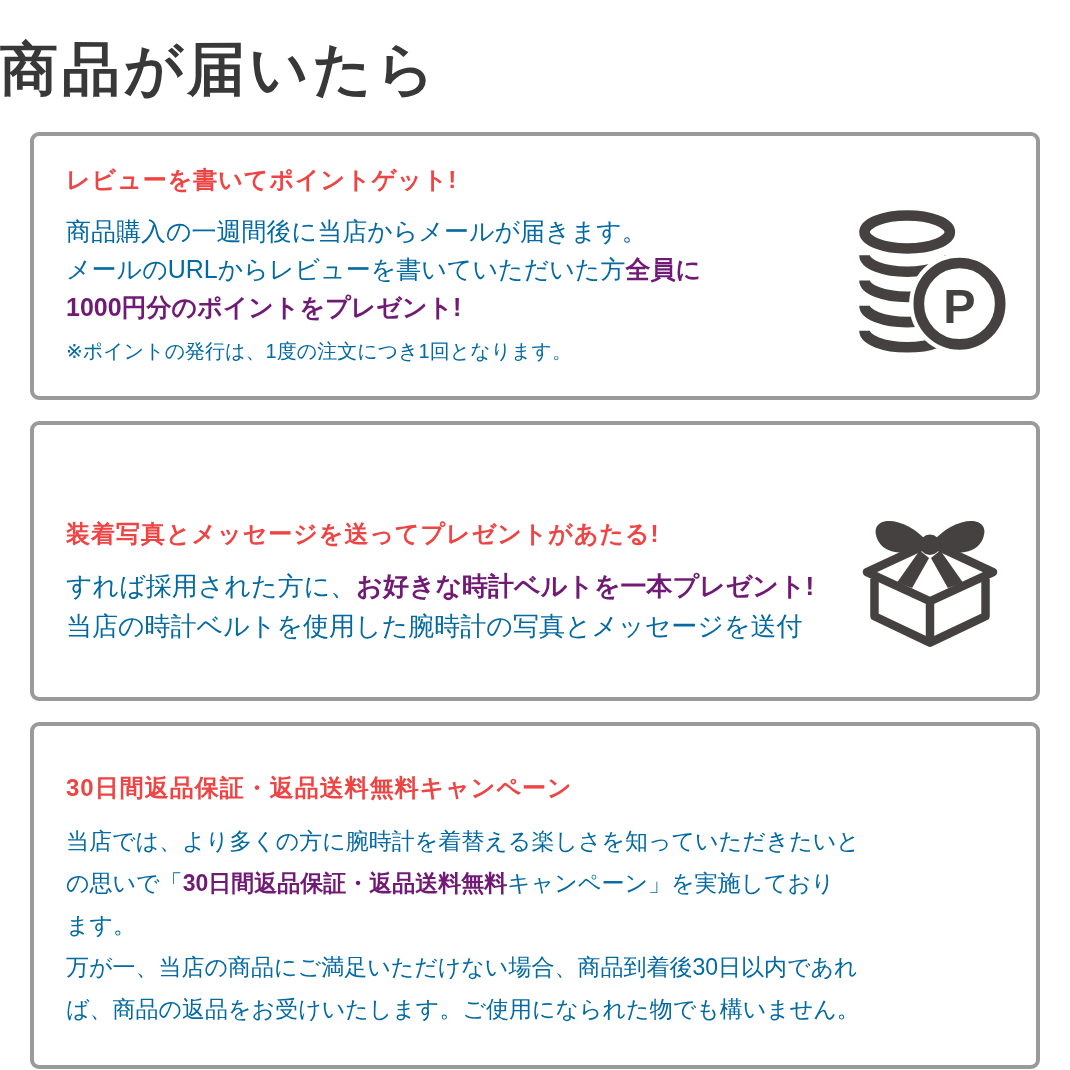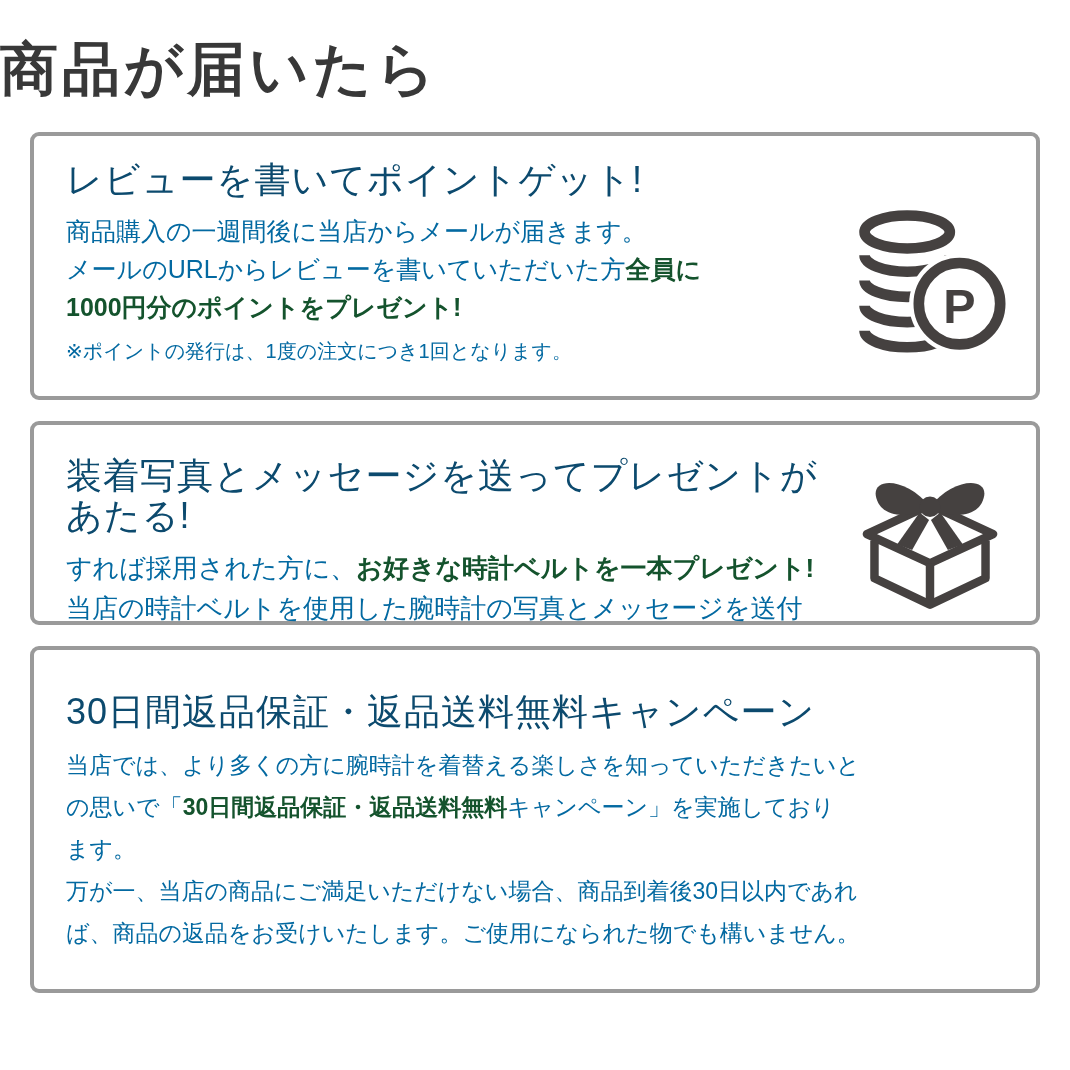--- a/index.html
+++ b/index.html
@@ -21,37 +21,37 @@
   .box{
     box-sizing:border-box;
     border:4px solid #9a9a9a;
     border-radius:9px;
     background:#ffffff;
     margin:0 30px 21px 30px;
     display:flex;
     align-items:flex-start;
   }
   .box-review{height:268px;padding:24px 28px 0 32px;}
-  .box-photo{height:204px;padding:38px 24px 0 32px;align-items:center;gap:13px;}
+  .box-photo{height:280px;padding:38px 24px 0 32px;align-items:center;gap:13px;}
   .box-return{height:347px;padding:42px 30px 0 32px;}
   .box-text{flex:1 1 auto;min-width:0;}
   .box-heading{
-    font-size:36px;
-    font-weight:normal;
-    color:#0c4a6e;
+    font-size:24px;
+    font-weight:bold;
+    color:#ef4444;
     letter-spacing:1px;
     line-height:40px;
     margin:0 0 12px 0;
   }
   .box-body .line{white-space:nowrap;}
   .box-review .box-body .line{font-size:25px;line-height:38px;}
   .box-photo  .box-body .line{font-size:26px;line-height:40px;}
   .box-return .box-body .line{font-size:23px;line-height:42px;}
   .seg-normal{color:#0369a1;}
-  .seg-red{color:#14532d;font-weight:bold;}
+  .seg-red{color:#701a75;font-weight:bold;}
   .line.note{font-size:20px !important;line-height:30px;margin-top:6px;color:#444;}
   .box-icon{
     flex:0 0 auto;
     align-self:center;
     display:flex;align-items:center;justify-content:center;
   }
   .box-review .box-icon{width:160px;height:160px;margin-left:8px;}
   .box-photo  .box-icon{width:165px;height:175px;margin-left:4px;margin-top:-14px;}
   svg{display:block;}
 </style>

